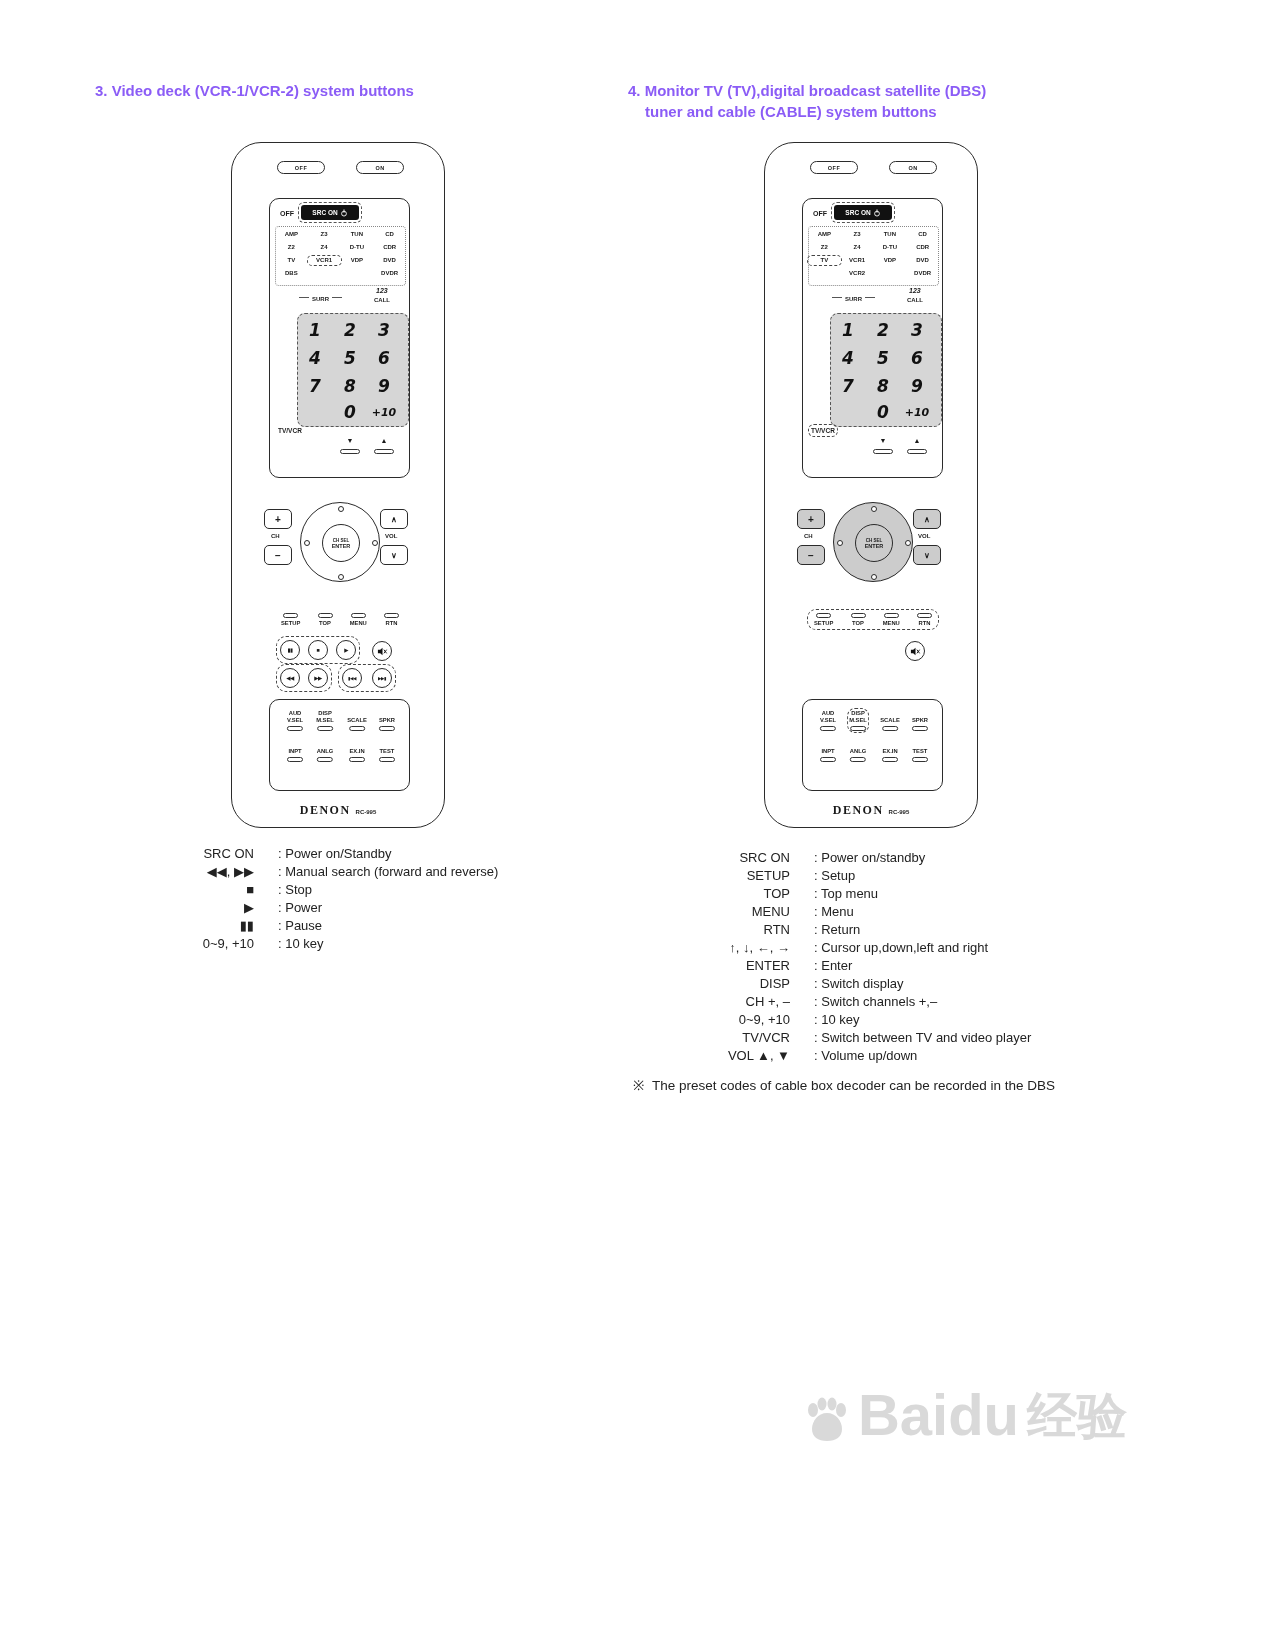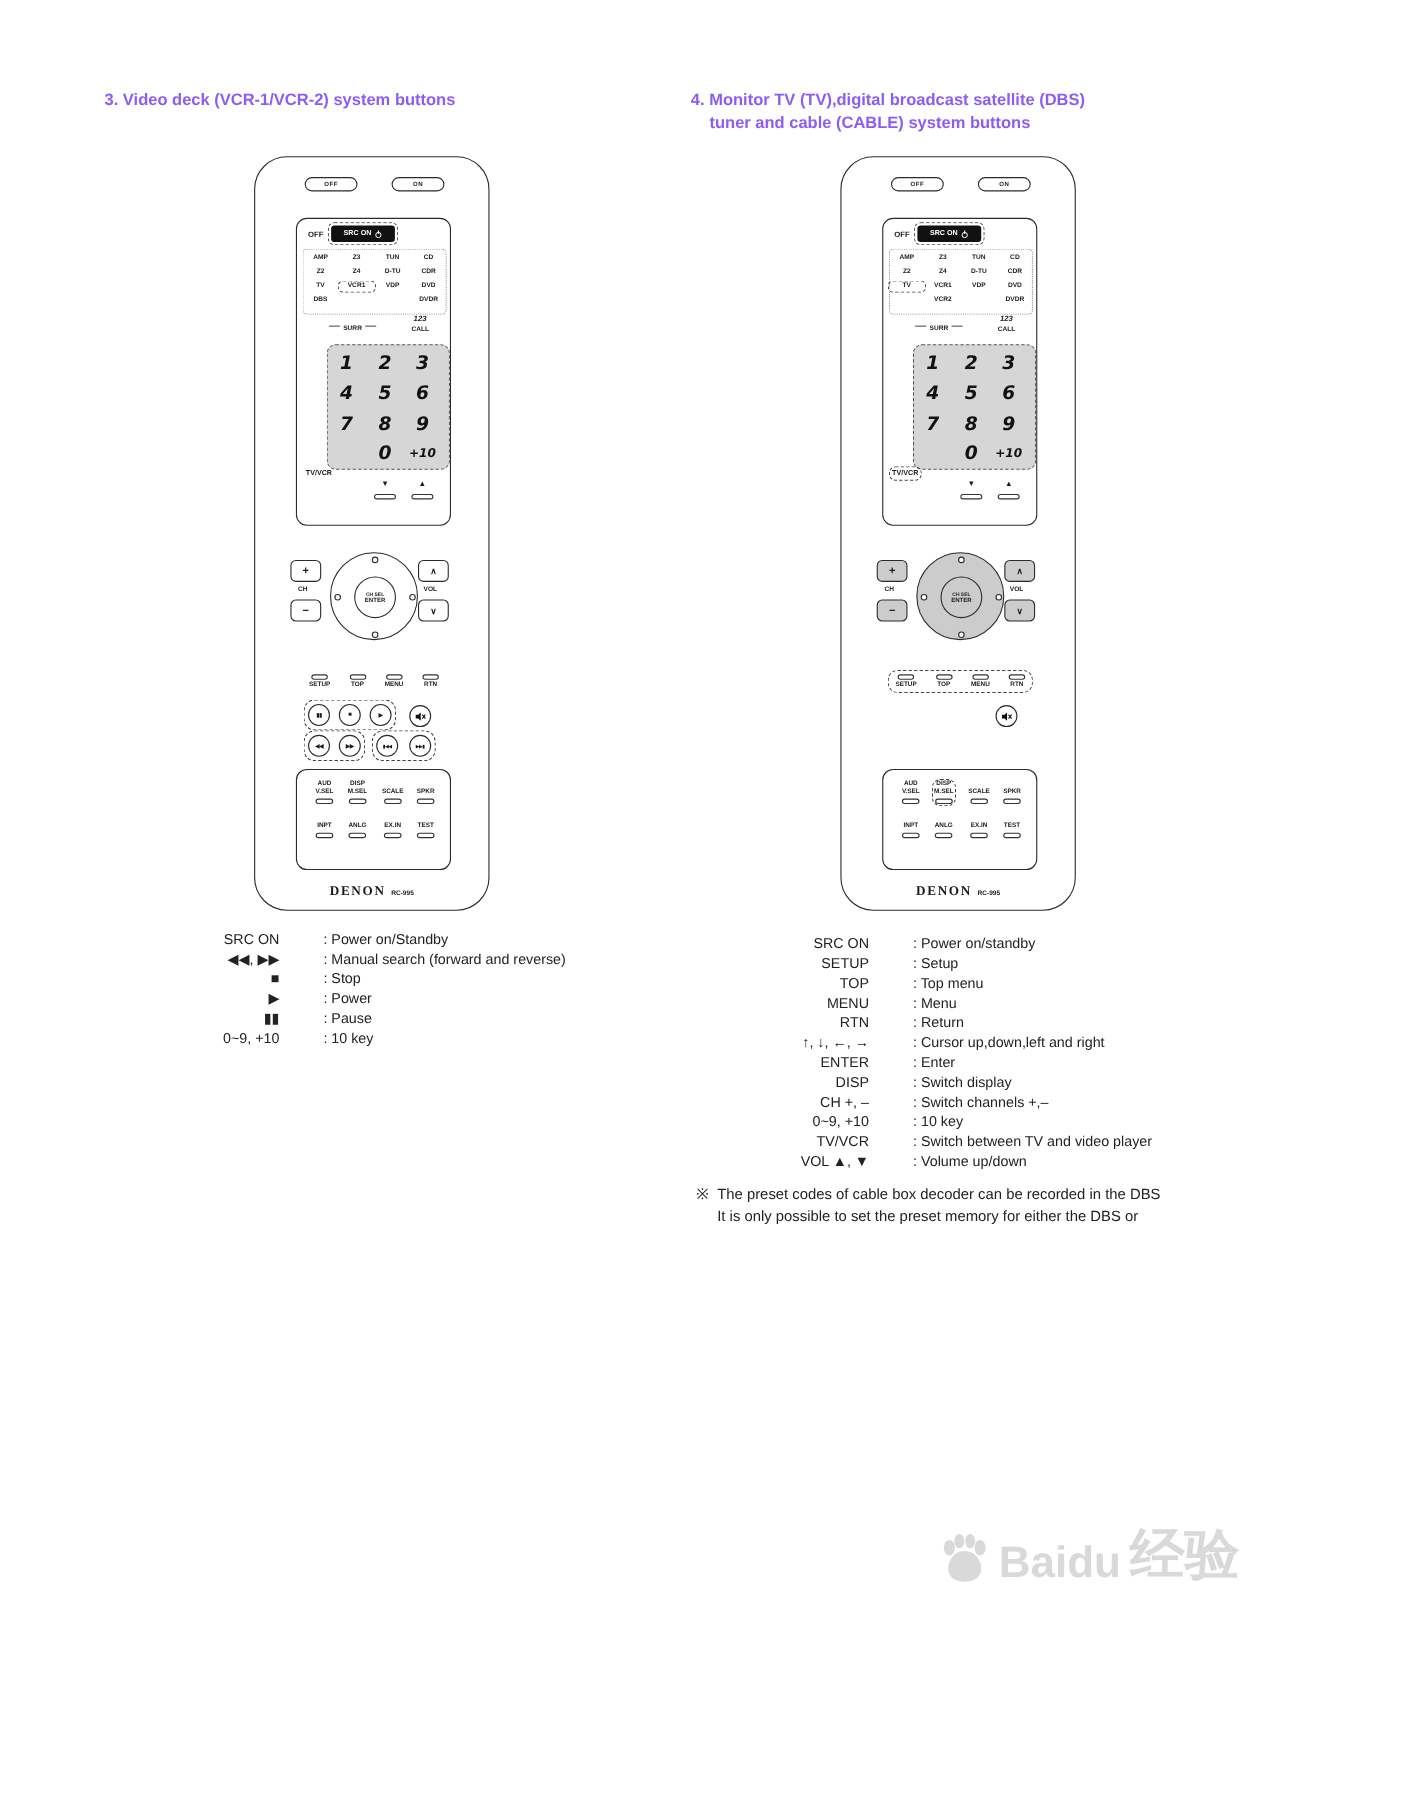--- a/index.html
+++ b/index.html
@@ -101,37 +101,37 @@
   .variant-tv .b-item-disp{outline:1.2px dashed #444;outline-offset:1px;border-radius:6px}
 
   .brand{position:absolute;left:0;right:0;top:660px;display:flex;align-items:baseline;justify-content:center;gap:5px}
   .denon{font-size:12px;font-weight:bold;letter-spacing:1.5px;font-family:"Liberation Serif",serif}
   .model{font-size:6px;font-weight:bold}
 
   
   .legend{position:absolute;font-size:13px;color:#222}
   .legend-row{display:flex;line-height:18px;white-space:nowrap}
   .legend .term{text-align:right;white-space:pre}
-  .legend .desc{margin-left:40px;white-space:pre}
+  .legend .desc{margin-left:24px;white-space:pre}
   #legend-left{left:176px;top:845px}
   #legend-left .term{width:78px}
   #legend-right{left:698px;top:849px}
   #legend-right .term{width:92px}
 
   
   .note{position:absolute;left:633px;top:1076px;width:520px;font-size:13.5px;line-height:19.5px;color:#222}
   .note div{white-space:nowrap}
   .note .n1{display:flex}
   .note .marker{width:19px}
   .note .indent{padding-left:19px}
 
   
   .watermark{position:absolute;right:148px;top:1386px;text-align:right;color:#d9d9d9;font-weight:bold}
   .wm-top{display:flex;align-items:flex-end;gap:8px;justify-content:flex-end}
-  .wm-baidu{font-size:40px;line-height:1}
+  .wm-baidu{font-size:58px;line-height:1}
   .wm-cn{font-size:50px;line-height:1.1}
   .wm-domain{font-size:34px;color:#dcdcdc;margin-top:12px;letter-spacing:1px}
 </style>
 </head>
 <body>
 
 <div class="hd" id="hd-left">
   <div>3. Video deck (VCR-1/VCR-2) system buttons</div>
 </div>
 <div class="hd" id="hd-right">
@@ -564,21 +564,20 @@
       <span class="desc">: Volume up/down</span>
     </div>
 
 </div>
 
 <div class="note">
   <div class="n1">
     <span class="marker">※</span>
     <span>The preset codes of cable box decoder can be recorded in the DBS</span>
   </div>
-  <div class="indent">It is only possible to set the preset memory for either the DBS or</div>
 </div>
 
 <div class="watermark">
   <div class="wm-top">
     <svg width="46" height="48" viewBox="0 0 46 48">
       <ellipse cx="9" cy="14" rx="5" ry="7" fill="#d9d9d9"></ellipse>
       <ellipse cx="37" cy="14" rx="5" ry="7" fill="#d9d9d9"></ellipse>
       <ellipse cx="18" cy="8" rx="4.5" ry="6.5" fill="#d9d9d9"></ellipse>
       <ellipse cx="28" cy="8" rx="4.5" ry="6.5" fill="#d9d9d9"></ellipse>
       <path d="M23 17 C14 17 8 25 8 33 C8 41 14 45 23 45 C32 45 38 41 38 33 C38 25 32 17 23 17 Z" fill="#d9d9d9"></path>

